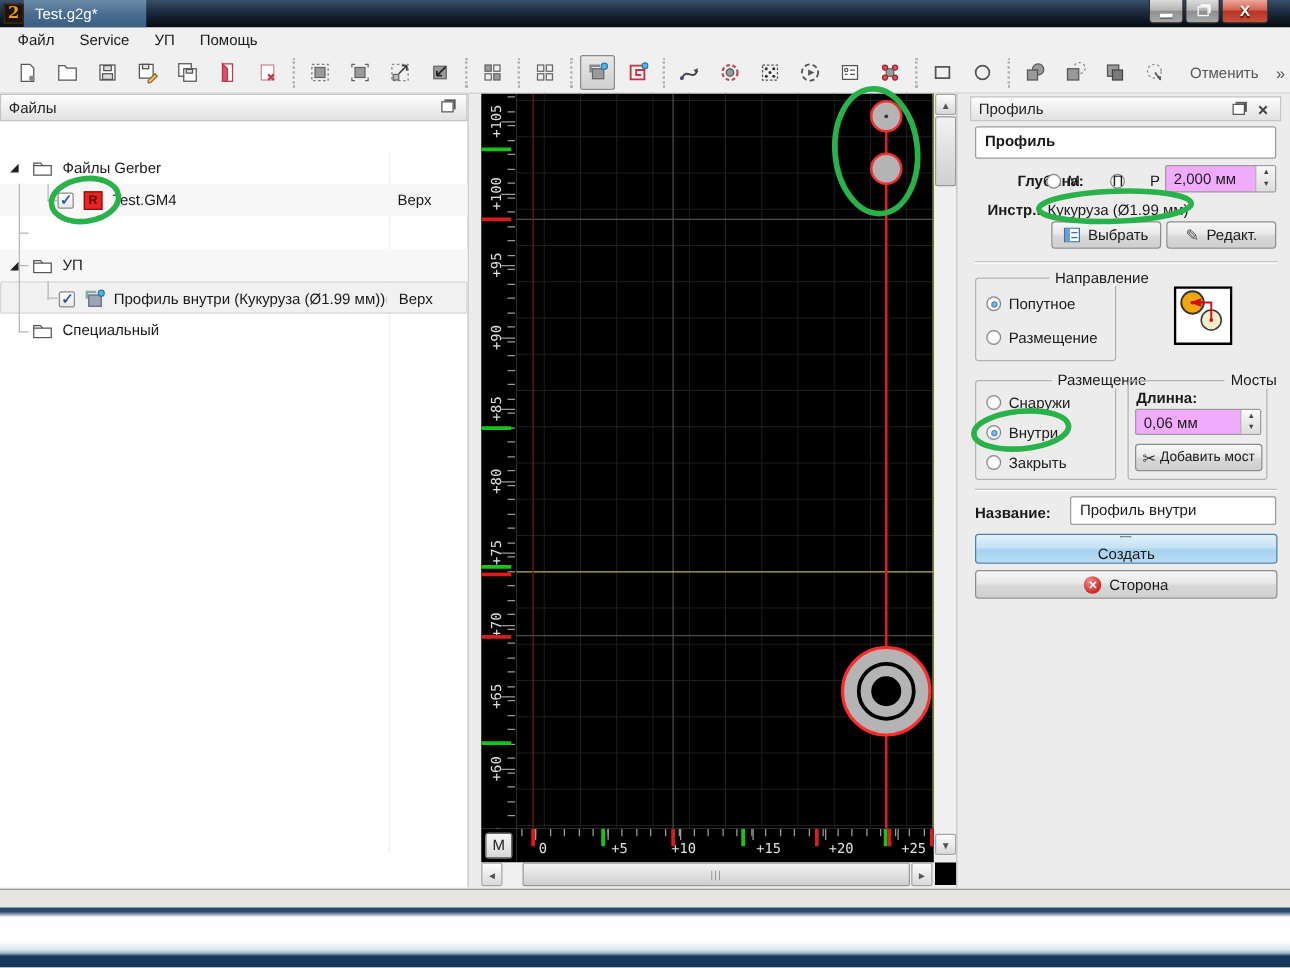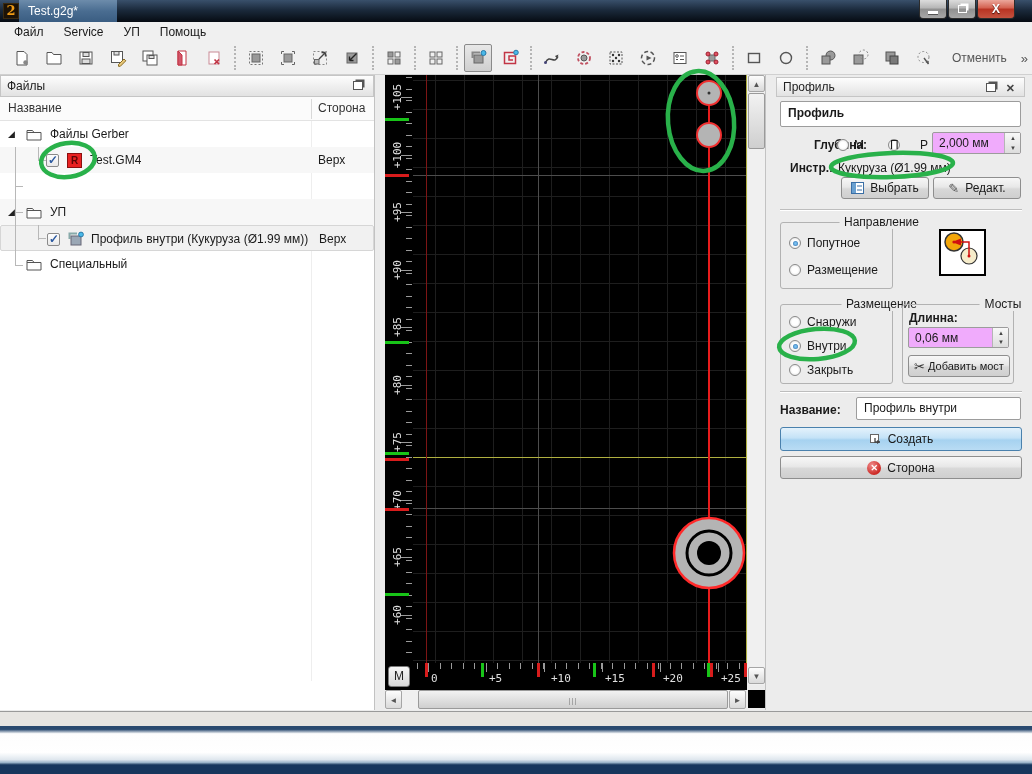--- a/index.html
+++ b/index.html
@@ -96,21 +96,21 @@
   #profile-close { position:absolute; right:9px; top:4px; color:#444; font-size:11px; font-weight:bold; }
   .txtinput { position:absolute; background:#fff; border:1px solid #9c9c9c; border-radius:2px; padding:4px 7px; }
   .blabel { font-weight:bold; color:#1a1a1a; }
   .radio { display:inline-block; width:12px; height:12px; border:1px solid #8a8a8a; border-radius:50%; background:radial-gradient(#ffffff 40%, #dcdcdc); position:relative; vertical-align:-2px; }
   .radio.checked::after { content:""; position:absolute; left:2.5px; top:2.5px; width:5px; height:5px; border-radius:50%; background:radial-gradient(#79c1f2 20%, #1f5c9c); }
   .spin { position:absolute; background:#f0abfc; border:1px solid #9c9c9c; border-radius:2px; }
   .spin .val { position:absolute; left:6px; top:3px; }
   .spin .btns { position:absolute; right:0; top:0; bottom:0; width:16px; border-left:1px solid #b5b5b5; background:linear-gradient(#f8f8f8,#ddd); }
   .spin .btns span { position:absolute; left:0; width:16px; text-align:center; font-size:6px; color:#444; }
   .btn { position:absolute; background:linear-gradient(#f7f7f7 0%, #e8e8e8 45%, #d8d8d8 55%, #cfcfcf 100%); border:1px solid #8e8e8e; border-radius:3px; text-align:center; color:#1a1a1a; display:flex; align-items:center; justify-content:center; gap:6px; }
-  .btn-blue { background:linear-gradient(#e4f2fc 0%, #c4e2f7 45%, #a6d2f0 55%, #b9dcf4 100%); border:1px solid #4a81ad; }
+  .btn-blue { background:linear-gradient(#e4f2fc 0%, #c4e2f7 45%, #a6d2f0 55%, #b9dcf4 100%); border:1px solid #4a81ad;flex-direction:column; }
   .fieldset { position:absolute; border:1px solid #b2b2b2; border-radius:3px; }
   .legend { position:absolute; top:-8px; left:50%; transform:translateX(-50%); background:#ececec; padding:0 5px; white-space:nowrap;margin-left:45px; }
   .hsep { position:absolute; height:2px; border-top:1px solid #bdbdbd; border-bottom:1px solid #ffffff; }
   .radio-row { position:absolute; display:flex; align-items:center; gap:6px; }
   .closedot { width:14px; height:14px; border-radius:50%; background:radial-gradient(circle at 35% 30%, #f08a8a, #cc2a26 70%); color:#fff; font-size:9px; font-weight:bold; text-align:center; line-height:14px; }
   .pencil { color:#555; font-size:13px; }
   .scissors { color:#333; font-size:13px; }
 
   
   #desktop-gap { position:absolute; left:0; top:713px; width:1032px; height:13px; background:#e7e5e2; }
@@ -349,25 +349,20 @@
         </span>
       </span>
       <span class="tb-undo">Отменить</span>
       <span class="tb-overflow">»</span>
     </div>
 
   <div id="files-panel">
     <div class="dock-header">
       <span>Файлы</span>
       <span class="float-icon" id="files-float"></span>
-    </div>
-    <div id="files-colhdr">
-      <span id="col-name">Название</span>
-      <span id="col-div"></span>
-      <span id="col-side">Сторона</span>
     </div>
     <div id="col-div-long"></div>
     <div id="tree">
         <div class="tree-row" style="top: 0px;">
           <span class="tw" style="left:8px;">
             <span class="expander">◢</span>
           </span>
           <span class="tw" style="left:26px;">
             <svg width="16" height="14">
               <path d="M1 13V3.5h5.5L8 5.5h7V13z" fill="#fff" stroke="#555"></path>
@@ -575,21 +570,21 @@
       <div class="htick" style="left: 279.5px; height: 6px;"></div>
       <div class="htick" style="left: 291px; height: 6px;"></div>
       <div class="htick" style="left: 302.5px; height: 6px;"></div>
       <div class="htick" style="left: 314px; height: 6px;"></div>
       <div class="htick" style="left: 325.5px; height: 6px;"></div>
       <div class="htick" style="left: 15px; height: 9px;"></div>
       <span class="hlabel" style="left: 18px;">0</span>
       <div class="htick" style="left: 73px; height: 9px;"></div>
       <span class="hlabel" style="left: 76px;">+5</span>
       <div class="htick" style="left: 131px; height: 9px;"></div>
-      <span class="hlabel" style="left: 138px;">+10</span>
+      <span class="hlabel" style="left: 124px;">+10</span>
       <div class="htick" style="left: 189px; height: 9px;"></div>
       <span class="hlabel" style="left: 192px;">+15</span>
       <div class="htick" style="left: 247px; height: 9px;"></div>
       <span class="hlabel" style="left: 250px;">+20</span>
       <div class="htick" style="left: 305px; height: 9px;"></div>
       <span class="hlabel" style="left: 308px;">+25</span>
       <div class="hmark" style="left: 68px; background: rgb(24, 196, 24);"></div>
       <div class="hmark" style="left: 180px; background: rgb(24, 196, 24);"></div>
       <div class="hmark" style="left: 294px; background: rgb(24, 196, 24);"></div>
       <div class="hmark" style="left: 12px; background: rgb(216, 28, 28);"></div>

